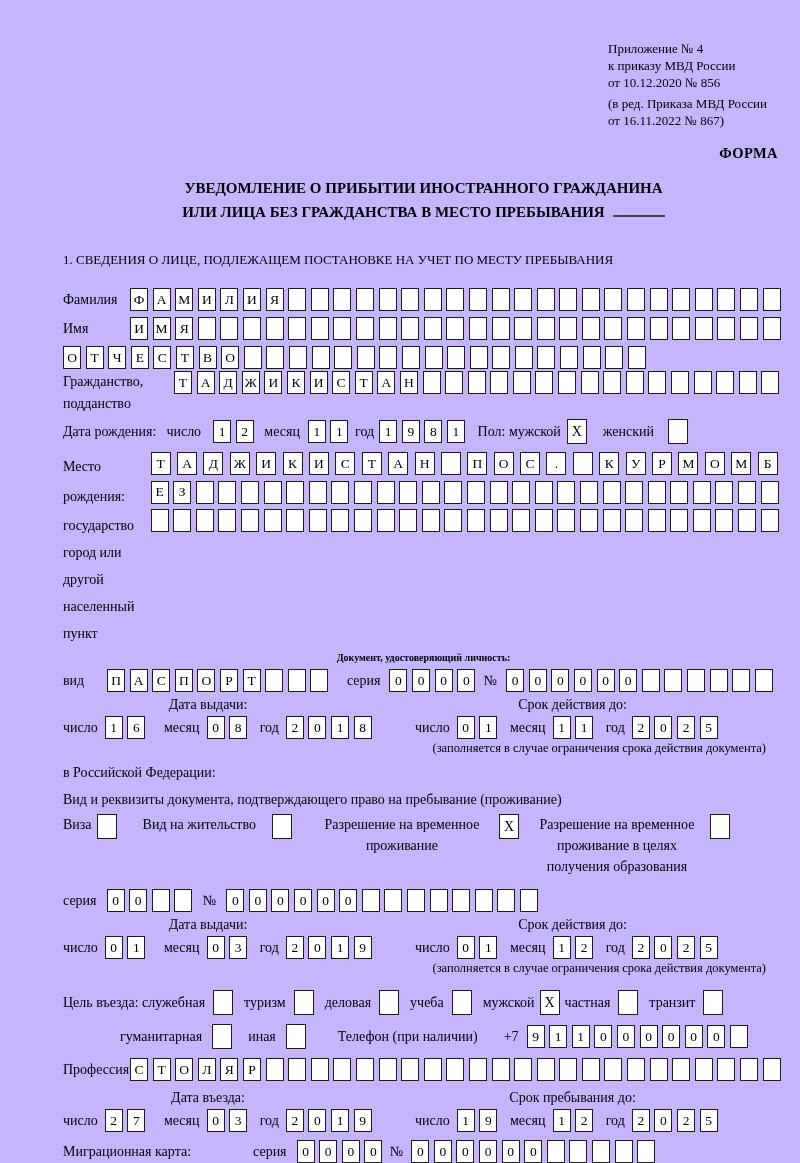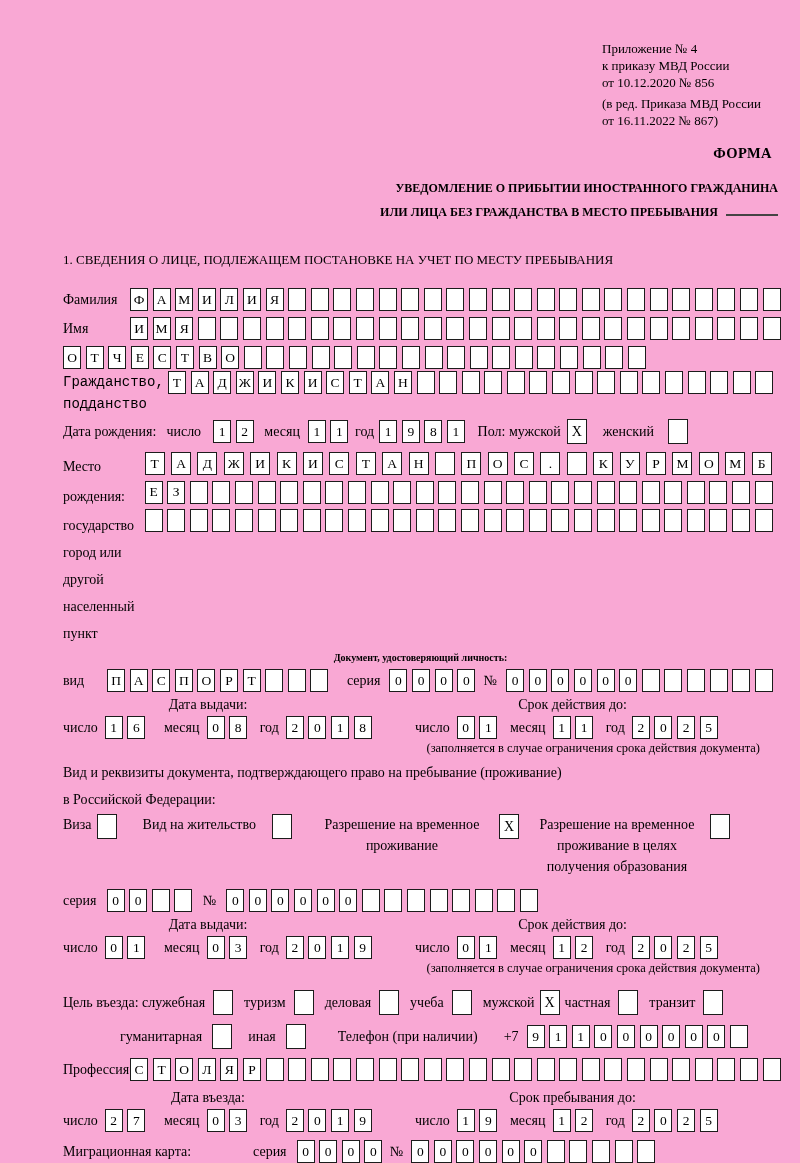--- a/index.html
+++ b/index.html
@@ -1,37 +1,37 @@
 <!DOCTYPE html>
 <html><head>
 <meta charset="utf-8">
 <style>
   html,body{margin:0;padding:0;background:#fff;}
   .page{
     position:relative;
     width:800px;height:1163px;box-sizing:border-box;
-    padding:40px 22px 0 63px;
-    background:#f9a8d4;color:#000;
+    padding:40px 16px 0 63px;
+    background:#c4b5fd;color:#000;
     font-family:"Liberation Serif","DejaVu Serif",serif;
     font-size:14px;
     overflow:hidden;
   }
   .appendix{width:170px;margin-left:auto;margin-right:6px;font-size:13px;line-height:17px;}
   .appendix .gap{margin-top:4px;}
   .forma{text-align:right;margin:16px 6px 0 0;font-weight:bold;font-size:14.5px;letter-spacing:.4px;}
-  .title{margin-top:14px;text-align:right;font-weight:bold;font-size:12px;line-height:24px;}
+  .title{margin-top:14px;text-align:center;font-weight:bold;font-size:15px;line-height:24px;}
   .blank-line{display:inline-block;width:52px;border-bottom:2px solid #444;margin-left:8px;}
   .sect{margin-top:28px;font-weight:normal;font-size:13px;}
   .row{display:flex;align-items:center;margin-top:6px;}
   .row.top{align-items:flex-start;}
   .lbl{flex:none;line-height:22px;}
   .lbl2 div{line-height:22px;}
   .w-fam{width:67px;}
   .w-otch{width:142px;}
-  .w-grazh{width:115px;font-family:Liberation Mono, monospace;}
+  .w-grazh{width:115px;}
   .w-birthpl{width:102px;}
   .w-vid{width:44px;}
   .cells{display:flex;flex:none;}
   .cell{
     flex:none;width:16px;height:21px;border:1.6px solid #1c1c1c;margin-right:4.6px;
     display:flex;align-items:center;justify-content:center;
     font-size:13.5px;background:#fff;
   }
   .cells.wide .cell{width:18px;margin-right:6.4px;}
   .chk{
@@ -421,22 +421,22 @@
             <span class="cell">2</span>
             <span class="cell">0</span>
             <span class="cell">2</span>
             <span class="cell">5</span>
           </div>
       </div>
     </div>
   </div>
   <div class="note note-right">(заполняется в случае ограничения срока действия документа)</div>
 
+  <div class="resline">в Российской Федерации:</div>
   <div class="resline">Вид и реквизиты документа, подтверждающего право на пребывание (проживание)</div>
-  <div class="resline">в Российской Федерации:</div>
 
   <div class="res-row">
     <div class="res-item">
       <span class="lbl">Виза</span>
       <span class="chk" style="margin-left:5px;"></span>
     </div>
     <div class="res-item" style="margin-left:26px;">
       <span class="lbl">Вид на жительство</span>
       <span class="chk" style="margin-left:16px;"></span>
     </div>

